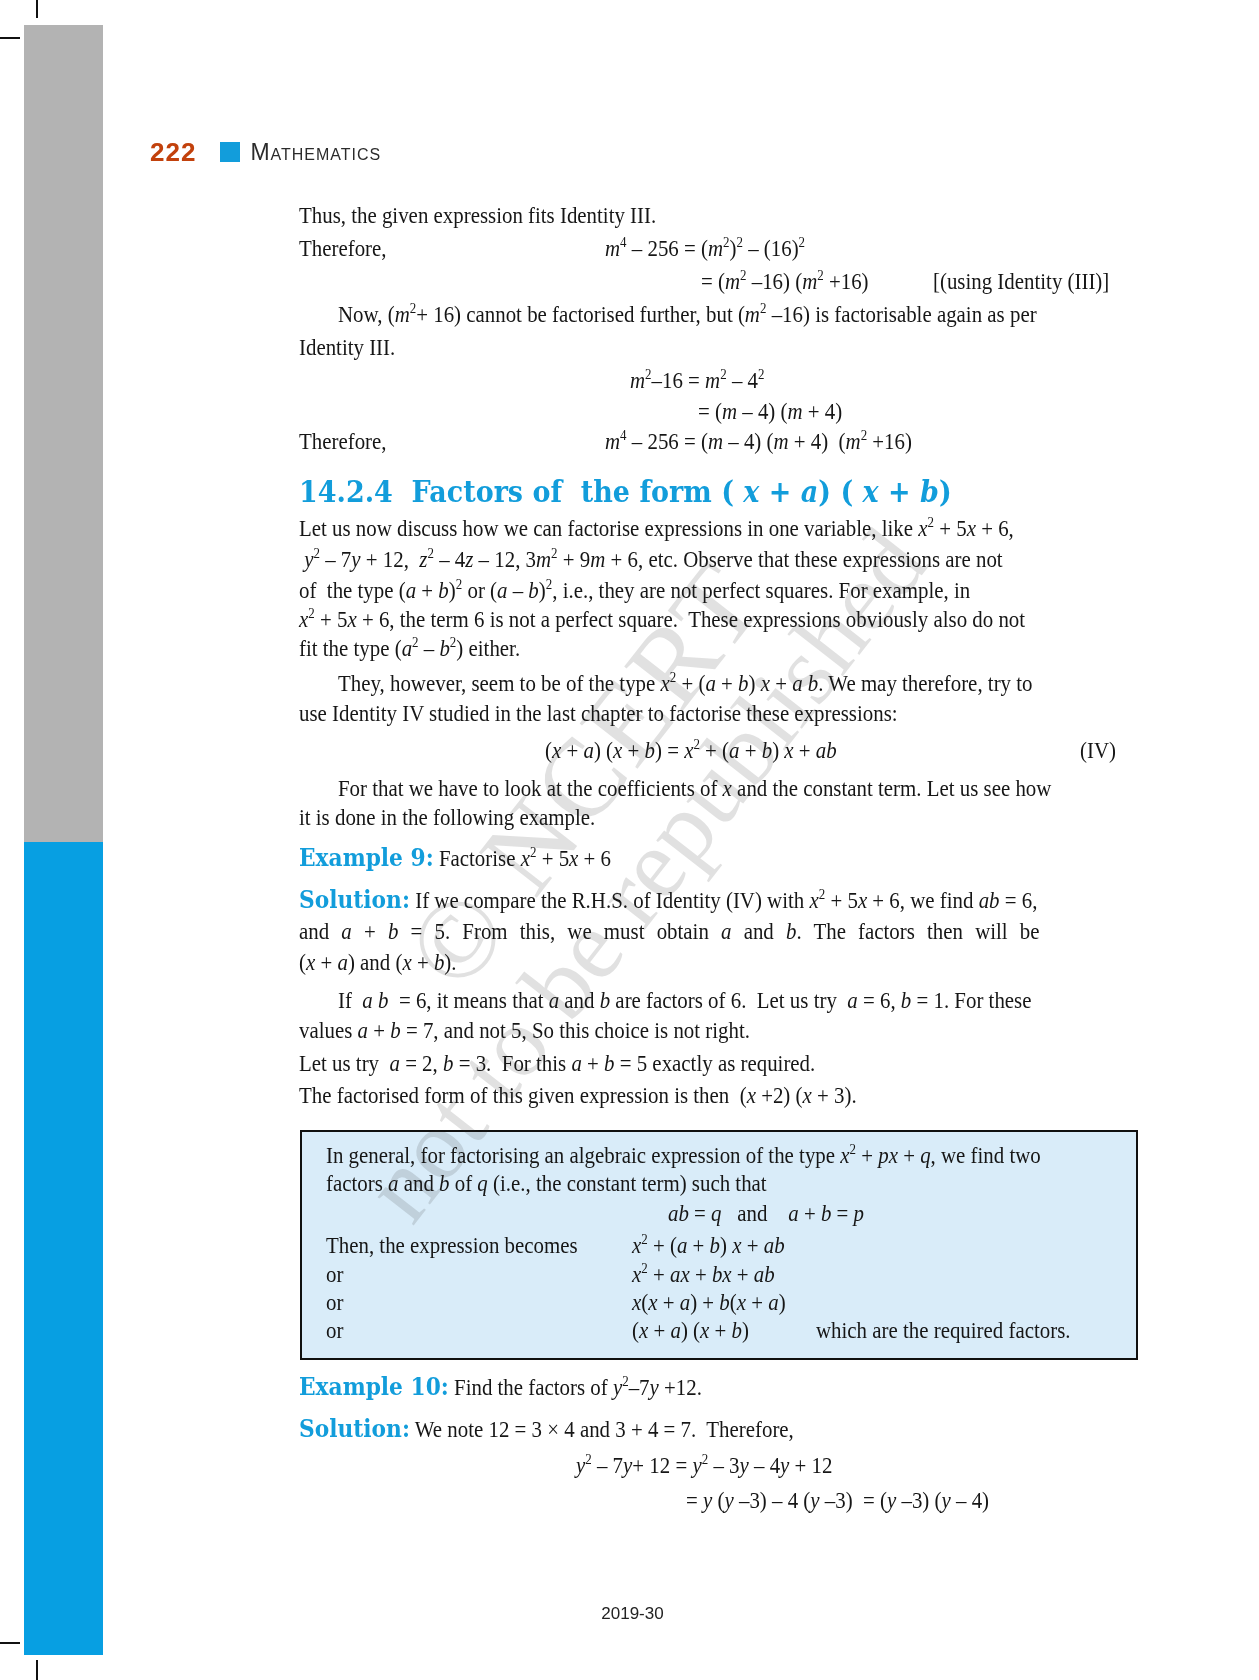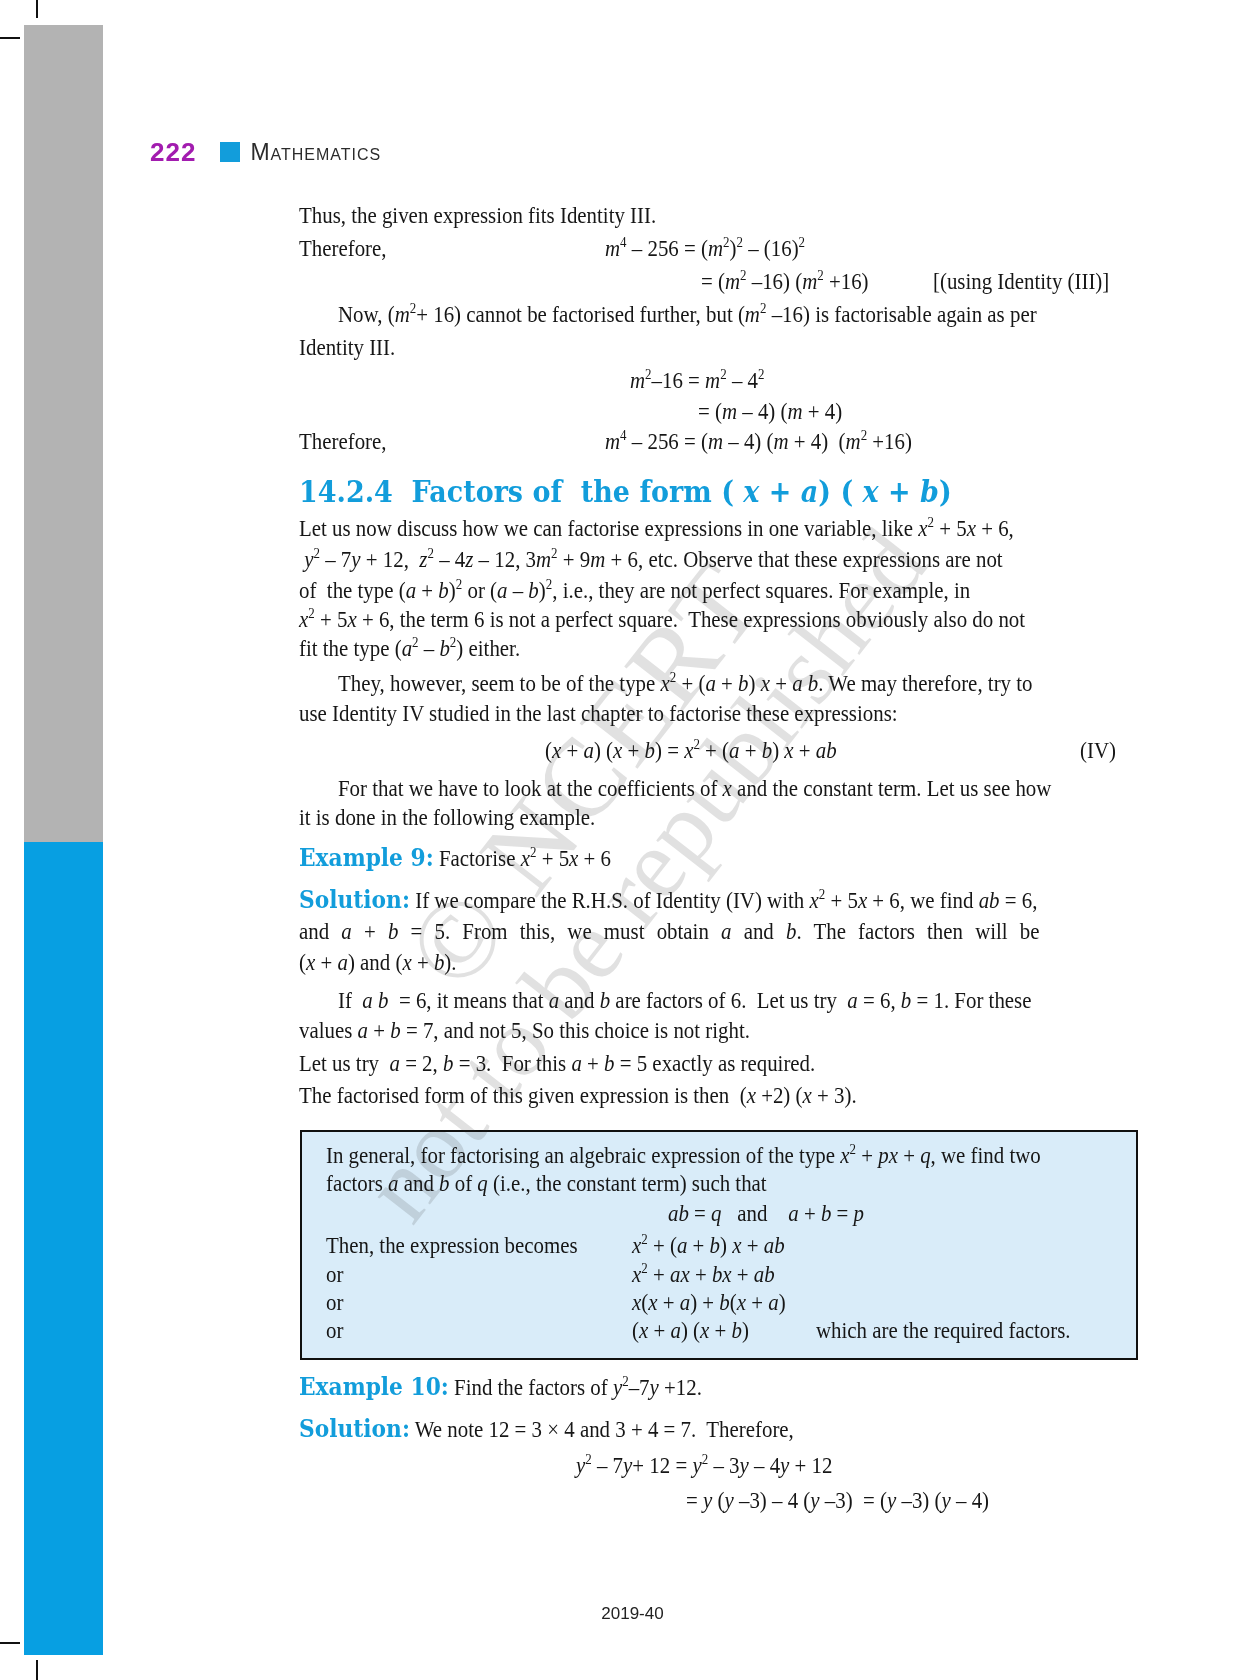--- a/index.html
+++ b/index.html
@@ -5,21 +5,21 @@
   html,body{margin:0;padding:0;background:#ffffff;}
   #page{position:relative;width:1259px;height:1680px;background:#ffffff;overflow:hidden;
         font-family:"Liberation Serif",serif;color:#161616;}
   
   .crop{position:absolute;background:#111;}
   
   #sidebar-gray{position:absolute;left:24px;top:25px;width:79px;height:817px;background:var(--sidebar_gray,#b3b3b3);}
   #sidebar-blue{position:absolute;left:24px;top:842px;width:79px;height:813px;background:var(--sidebar_blue,#079fe2);}
   
   #hdr{position:absolute;left:150px;top:138px;height:28px;display:flex;align-items:center;z-index:2;}
-  #hdr .pnum{font-family:"Liberation Sans",sans-serif;font-weight:bold;font-size:26px;color:#a21caf;letter-spacing:1px;}
+  #hdr .pnum{font-family:"Liberation Sans",sans-serif;font-weight:bold;font-size:26px;color:#c2410c;letter-spacing:1px;}
   #hdr .sq{width:20px;height:20px;background:var(--accent,#129ddb);margin:0 10px 0 24px;}
   #hdr .subj{font-family:"Liberation Sans",sans-serif;font-variant:small-caps;font-size:23px;color:#2b2b2b;letter-spacing:1px;}
   
   .t{position:absolute;font-size:24px;line-height:30px;white-space:pre;
      transform:scaleX(0.87);transform-origin:0 50%;z-index:2;}
   .t i{font-style:italic;}
   .t sup{font-size:62%;line-height:0;vertical-align:super;letter-spacing:0;}
   .h{font-family:"DejaVu Serif",serif;font-weight:bold;color:var(--accent,#129ddb);
      font-size:29px;line-height:38px;transform:scaleX(0.93);}
   .lbl{font-family:"DejaVu Serif",serif;font-weight:bold;color:var(--accent,#129ddb);font-size:25px;}
@@ -108,15 +108,15 @@
   <div class="t" style="left:632px;top:1287px;"><i>x</i>(<i>x</i> + <i>a</i>) + <i>b</i>(<i>x</i> + <i>a</i>)</div>
   <div class="t" style="left:326px;top:1315px;">or</div>
   <div class="t" style="left:632px;top:1315px;">(<i>x</i> + <i>a</i>) (<i>x</i> + <i>b</i>)</div>
   <div class="t" style="left:816px;top:1315px;">which are the required factors.</div>
 
   <div class="t" style="left:299px;top:1372px;"><span class="lbl">Example 10:</span><span> Find the factors of <i>y</i><sup>2</sup>–7<i>y</i> +12.</span></div>
   <div class="t" style="left:299px;top:1414px;"><span class="lbl">Solution:</span><span> We note 12 = 3 × 4 and 3 + 4 = 7.  Therefore,</span></div>
   <div class="t" style="left:576px;top:1450px;"><i>y</i><sup>2</sup> – 7<i>y</i>+ 12 = <i>y</i><sup>2</sup> – 3<i>y</i> – 4<i>y</i> + 12</div>
   <div class="t" style="left:686px;top:1485px;">= <i>y</i> (<i>y</i> –3) – 4 (<i>y</i> –3)  = (<i>y</i> –3) (<i>y</i> – 4)</div>
 
-  <div id="footer">2019-40</div>
+  <div id="footer">2019-30</div>
 
 </div>
 
 </body></html>

